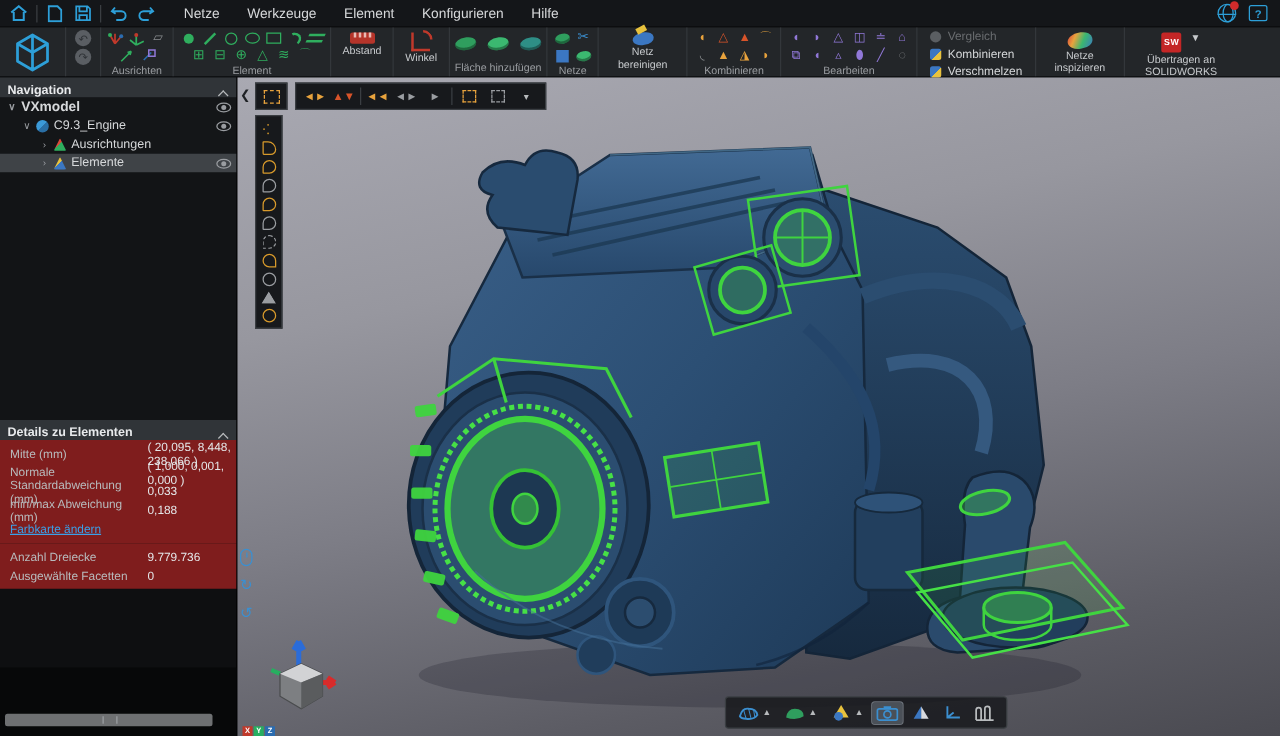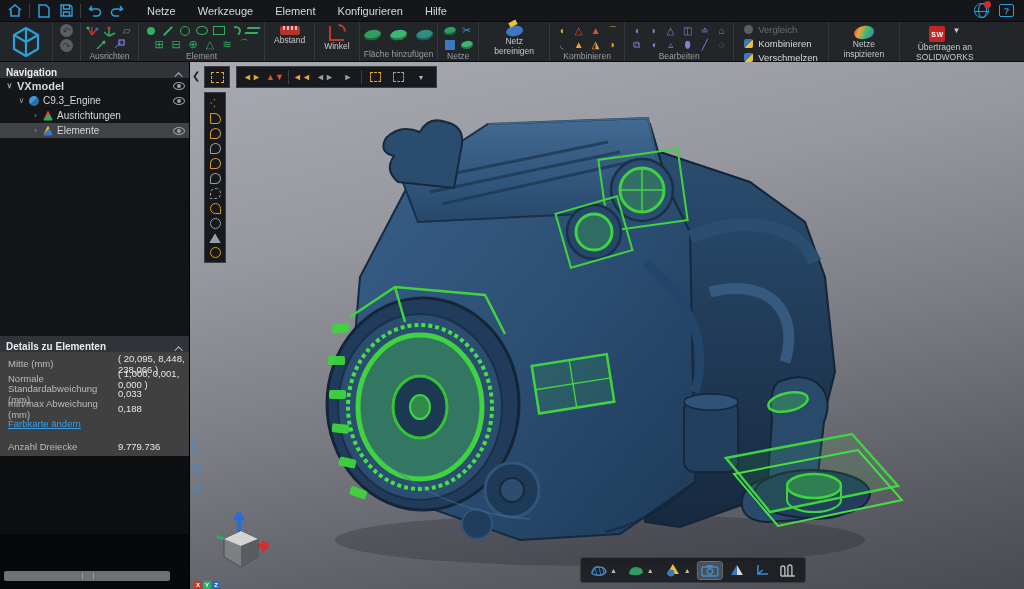--- a/index.html
+++ b/index.html
@@ -92,21 +92,21 @@
   .tree { background:#141618; }
   .tree-row { height:15px; display:flex; align-items:center; gap:4px; color:#d6d8da; font-size:10px; cursor:pointer; padding-right:4px; }
   .tree-row.selected { background:#3f4347; }
   .tw { display:inline-block; width:7px; text-align:center; color:#9a9da1; font-size:8px; flex:none; }
   .eye { margin-left:auto; width:12px; height:8px; border:1px solid #9a9da1; border-radius:50%; position:relative; flex:none; }
   .eye:before { content:""; position:absolute; left:50%; top:50%; width:4px; height:4px; margin:-2px 0 0 -2px; background:#9a9da1; border-radius:50%; }
   .ticon { width:10px; height:10px; flex:none; border-radius:2px; }
   .ticon.model { background:linear-gradient(135deg,#3b9ad8 50%,#2a6fa5 50%); border-radius:50%; }
   .ticon.align { background:linear-gradient(135deg,#d84a3a 45%,#2fae5e 45%); clip-path:polygon(50% 0,100% 100%,0 100%); }
   .ticon.elems { background:linear-gradient(135deg,#e8c23d 45%,#3b77c2 45%); clip-path:polygon(50% 0,100% 100%,0 100%); }
-  .detail-rows { padding:4px 0 2px 0; background:#404040; }
+  .detail-rows { padding:4px 0 2px 0; background:#7f1d1d; }
   .d-row { display:flex; height:15px; align-items:center; font-size:9.5px; }
   .d-label { color:#b8bbbd; padding-left:8px; width:118px; flex:none; }
   .d-value { color:#e4e6e8; }
   .d-link { color:#3ba0e8; text-decoration:underline; font-size:9.5px; padding:2px 0 4px 8px; cursor:pointer; }
   .side-black { background:#070809; }
   .h-scroll { position:absolute; left:4px; bottom:8px; width:166px; height:10px; background:#6e7072; border-radius:2px; }
   .h-scroll:before { content:""; position:absolute; left:50%; top:2px; width:10px; height:6px; margin-left:-5px;
                      border-left:1px solid #9a9da1; border-right:1px solid #9a9da1; }
 
   
@@ -526,20 +526,24 @@
       <span class="d-value">0,188</span>
     </div>
     <div class="d-link">Farbkarte ändern</div>
   </div>
 
   <div class="detail-rows">
     <div class="d-row">
       <span class="d-label">Anzahl Dreiecke</span>
       <span class="d-value">9.779.736</span>
     </div>
+    <div class="d-row">
+      <span class="d-label">Ausgewählte Facetten</span>
+      <span class="d-value">0</span>
+    </div>
   </div>
 
   <div class="side-black" style="position:absolute; left:0; right:0; bottom:0; top:472px;"></div>
   <div class="h-scroll"></div>
 </div>
 
 <div class="viewport">
 
   <div class="engine-wrap">
   <svg width="834" height="527" viewBox="0 0 834 527">

